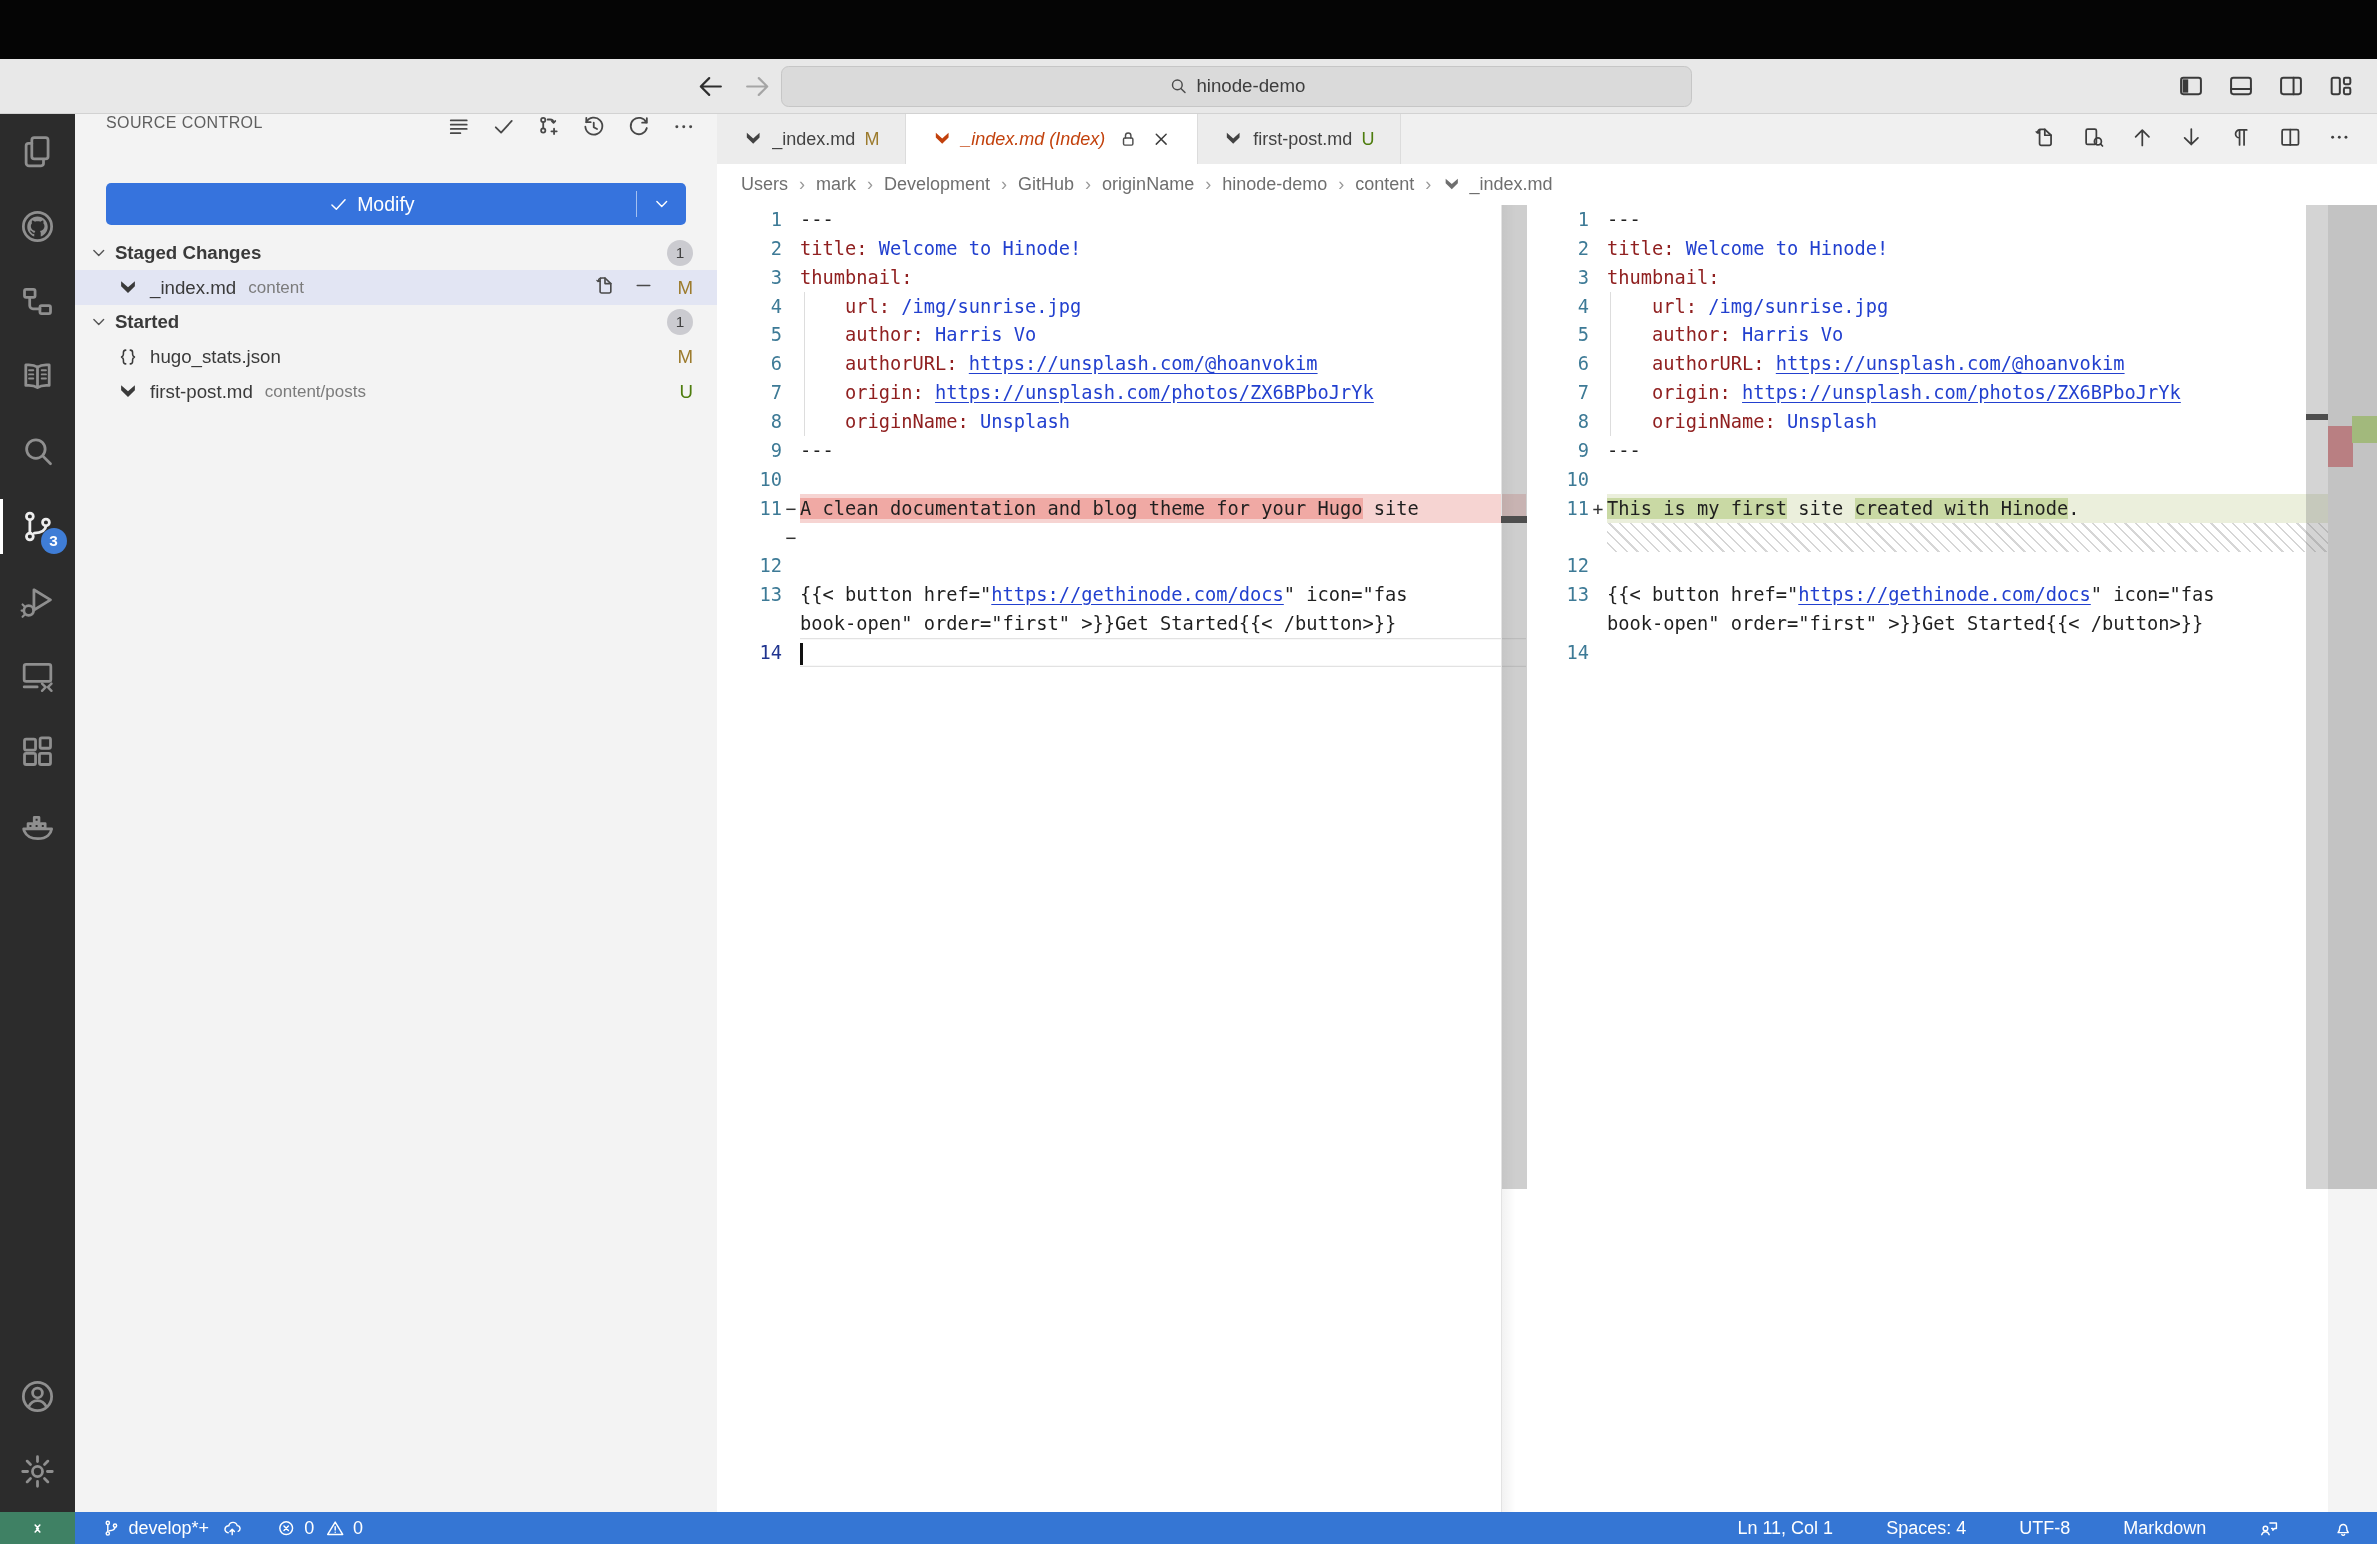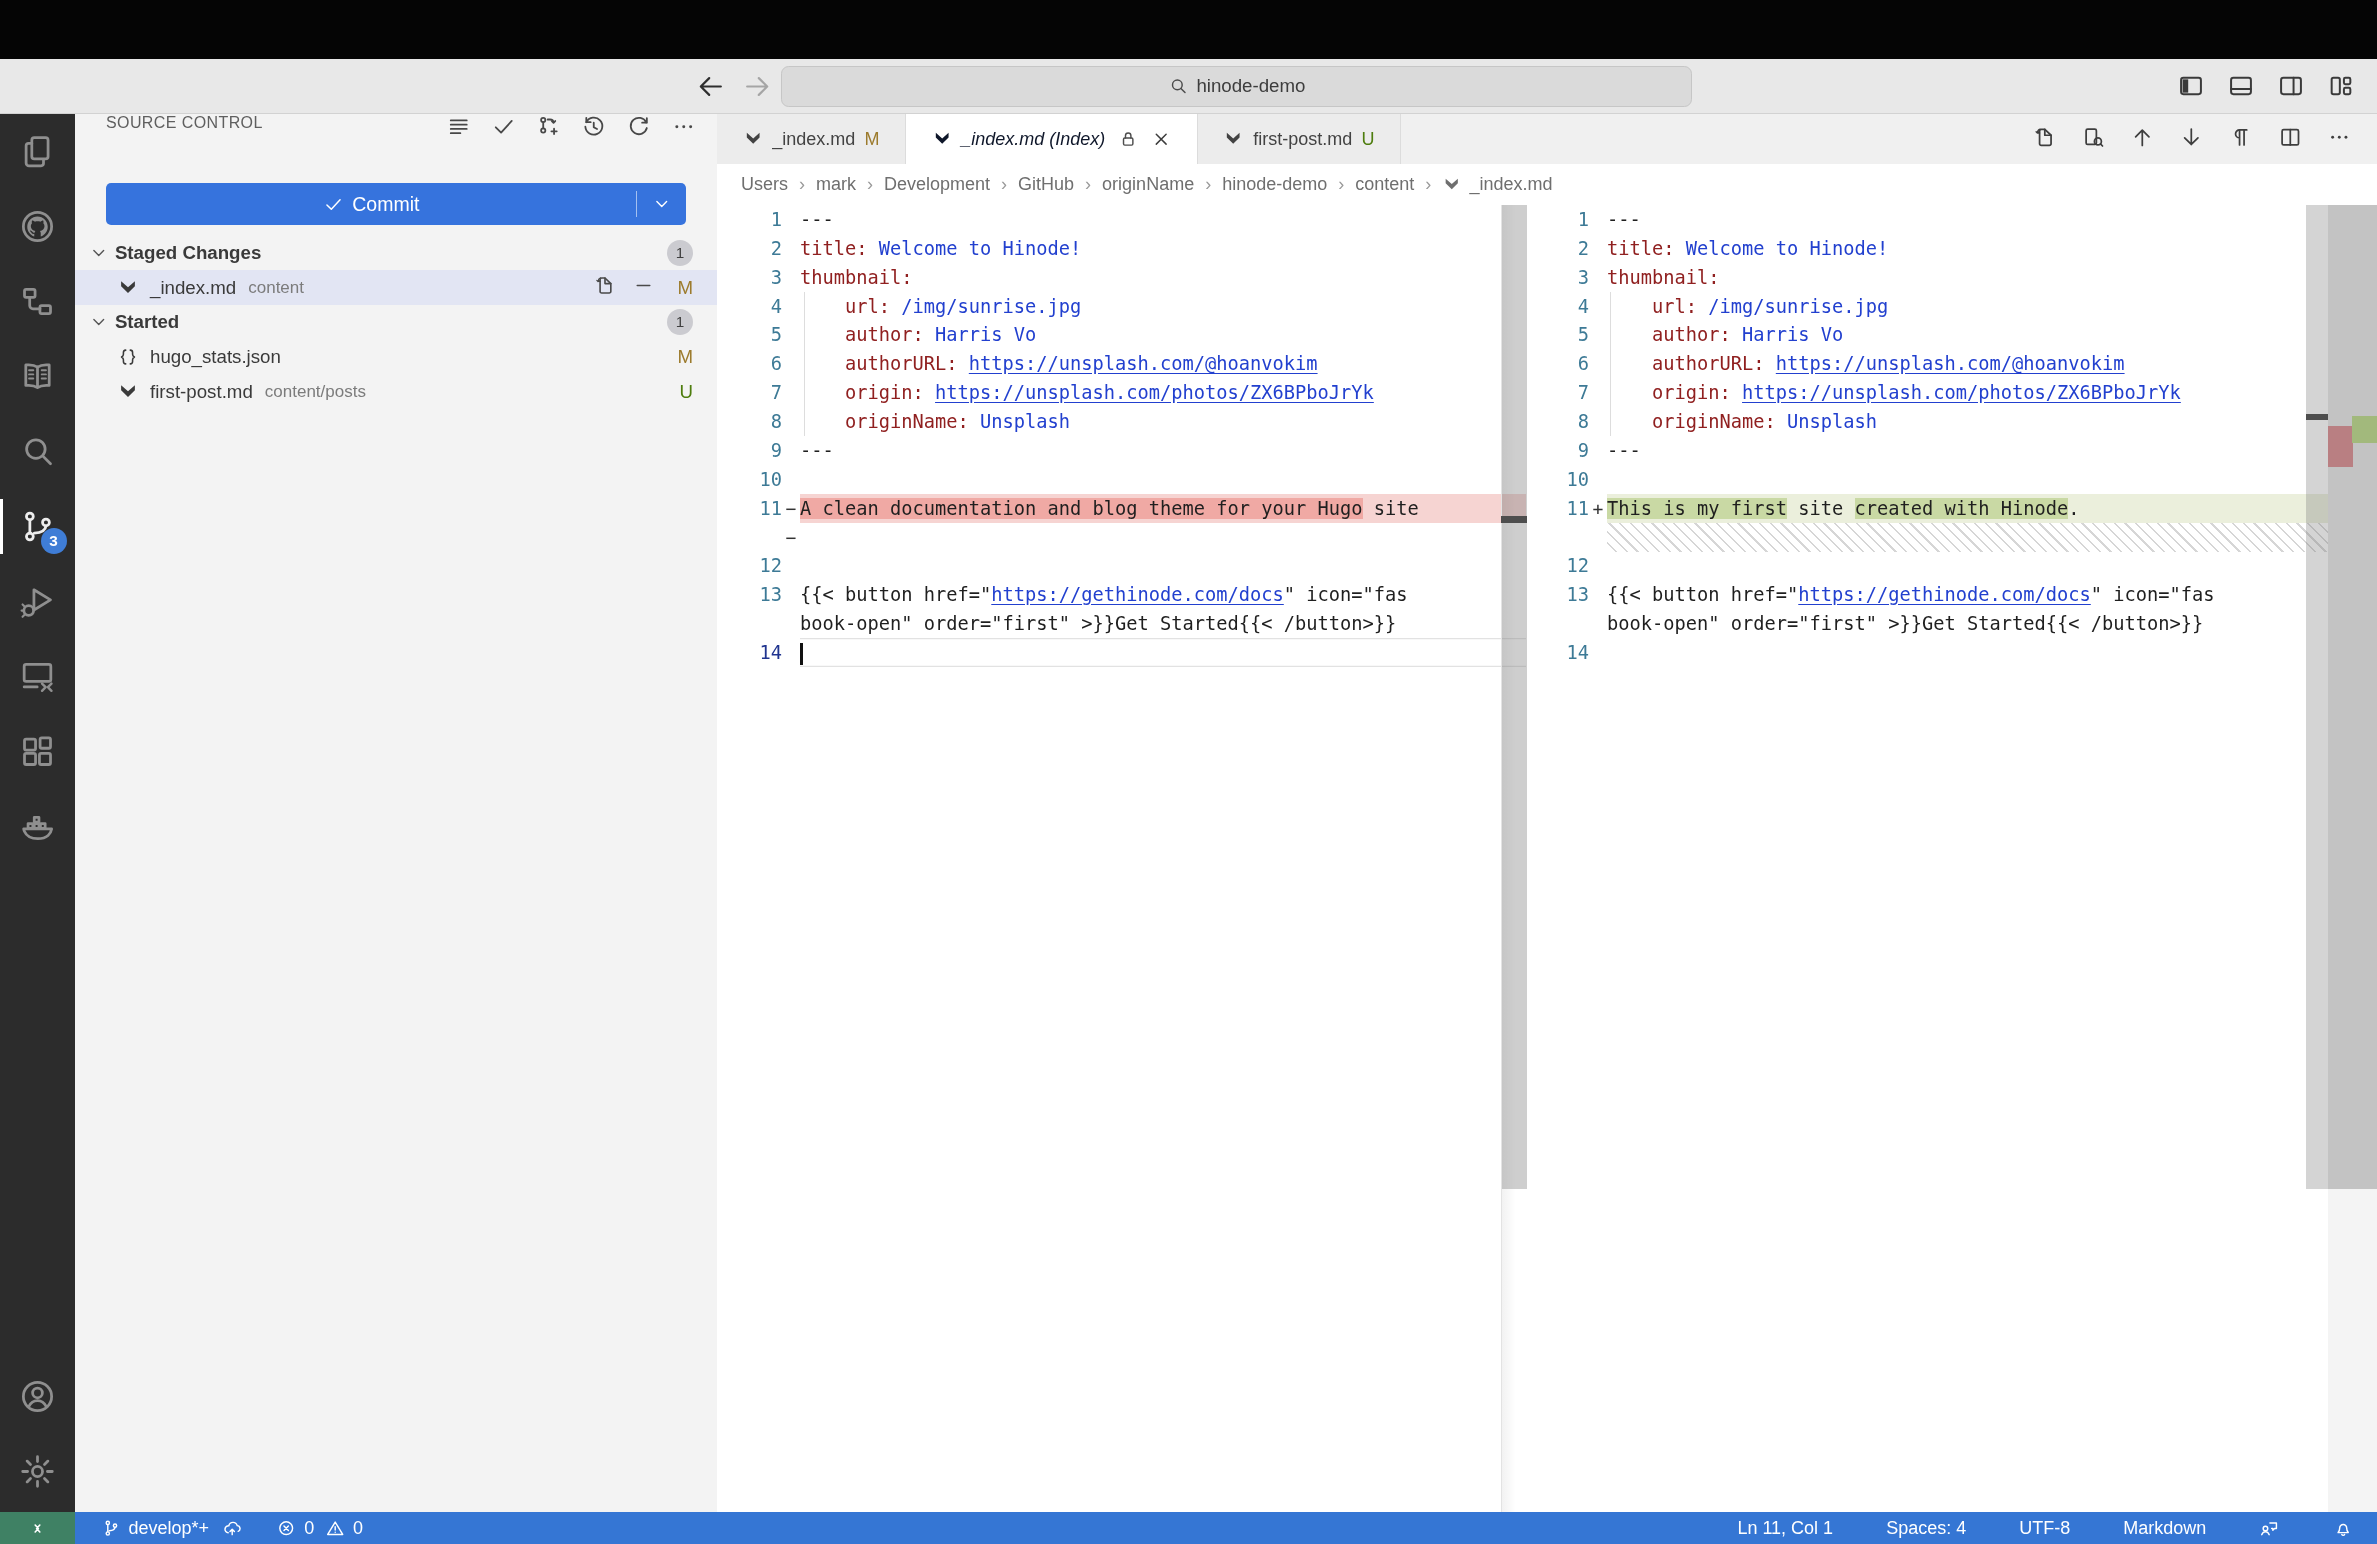--- a/index.html
+++ b/index.html
@@ -67,21 +67,21 @@
   .row-status{width:24px;text-align:right;font-size:18.7px;margin-left:13.6px;flex:none}
   .st-M{color:var(--modified,#9c7b2d)}
   .st-U{color:var(--untracked,#4e7d0e)}
 
   
   #editor{position:absolute;left:717px;top:114px;right:0;bottom:33px;background:#fff}
   #tabbar{height:50px;background:#f0f0f0;display:flex;align-items:stretch}
   .tab{display:flex;align-items:center;gap:9.3px;padding:0 25.5px;background:#ececec;
       border-right:0.8px solid #dcdcdc;font-size:18px;color:#434343;flex:none}
   .tab .ic{width:20.4px;height:20.4px}
-  .tab.active{background:#fff;color:#0f172a}
+  .tab.active{background:#fff;color:#c2410c}
   .tab-label.italic{font-style:italic}
   #tab-actions{margin-left:auto;display:flex;align-items:center;gap:24.6px;padding:0 25.5px;color:#3e3e3e}
   #tab-actions .ic{width:24.6px;height:24.6px}
   #breadcrumb{height:41px;display:flex;align-items:center;padding-left:24px;font-size:18px;
       color:#6f6f6f;gap:11px;background:#fff}
   .bc-sep{color:#9a9a9a;font-size:18px}
   .bc-file{display:flex;align-items:center;gap:7.6px}
   .bc-file .ic{width:19.5px;height:19.5px}
 
   
@@ -353,21 +353,21 @@
             </span></span>
         </span>
     </div>
     <div id="commit-btn">
       <span class="cb-main">
         <span class="ic">
             <svg viewBox="0 0 24 24" fill="none" stroke="currentColor" stroke-width="1.7" stroke-linecap="round" stroke-linejoin="round">
               <path d="M4.5 12.5 9.5 17.5 19.5 6.5"></path>
             </svg>
           </span>
-        <span>Commit</span>
+        <span>Modify</span>
       </span>
       <span class="cb-divider"></span>
       <span class="cb-chev">
         <span class="ic">
             <svg viewBox="0 0 24 24" fill="none" stroke="currentColor" stroke-width="1.7" stroke-linecap="round" stroke-linejoin="round">
               <path d="M6 9.3l6 6 6-6"></path>
             </svg>
           </span>
       </span>
     </div>

